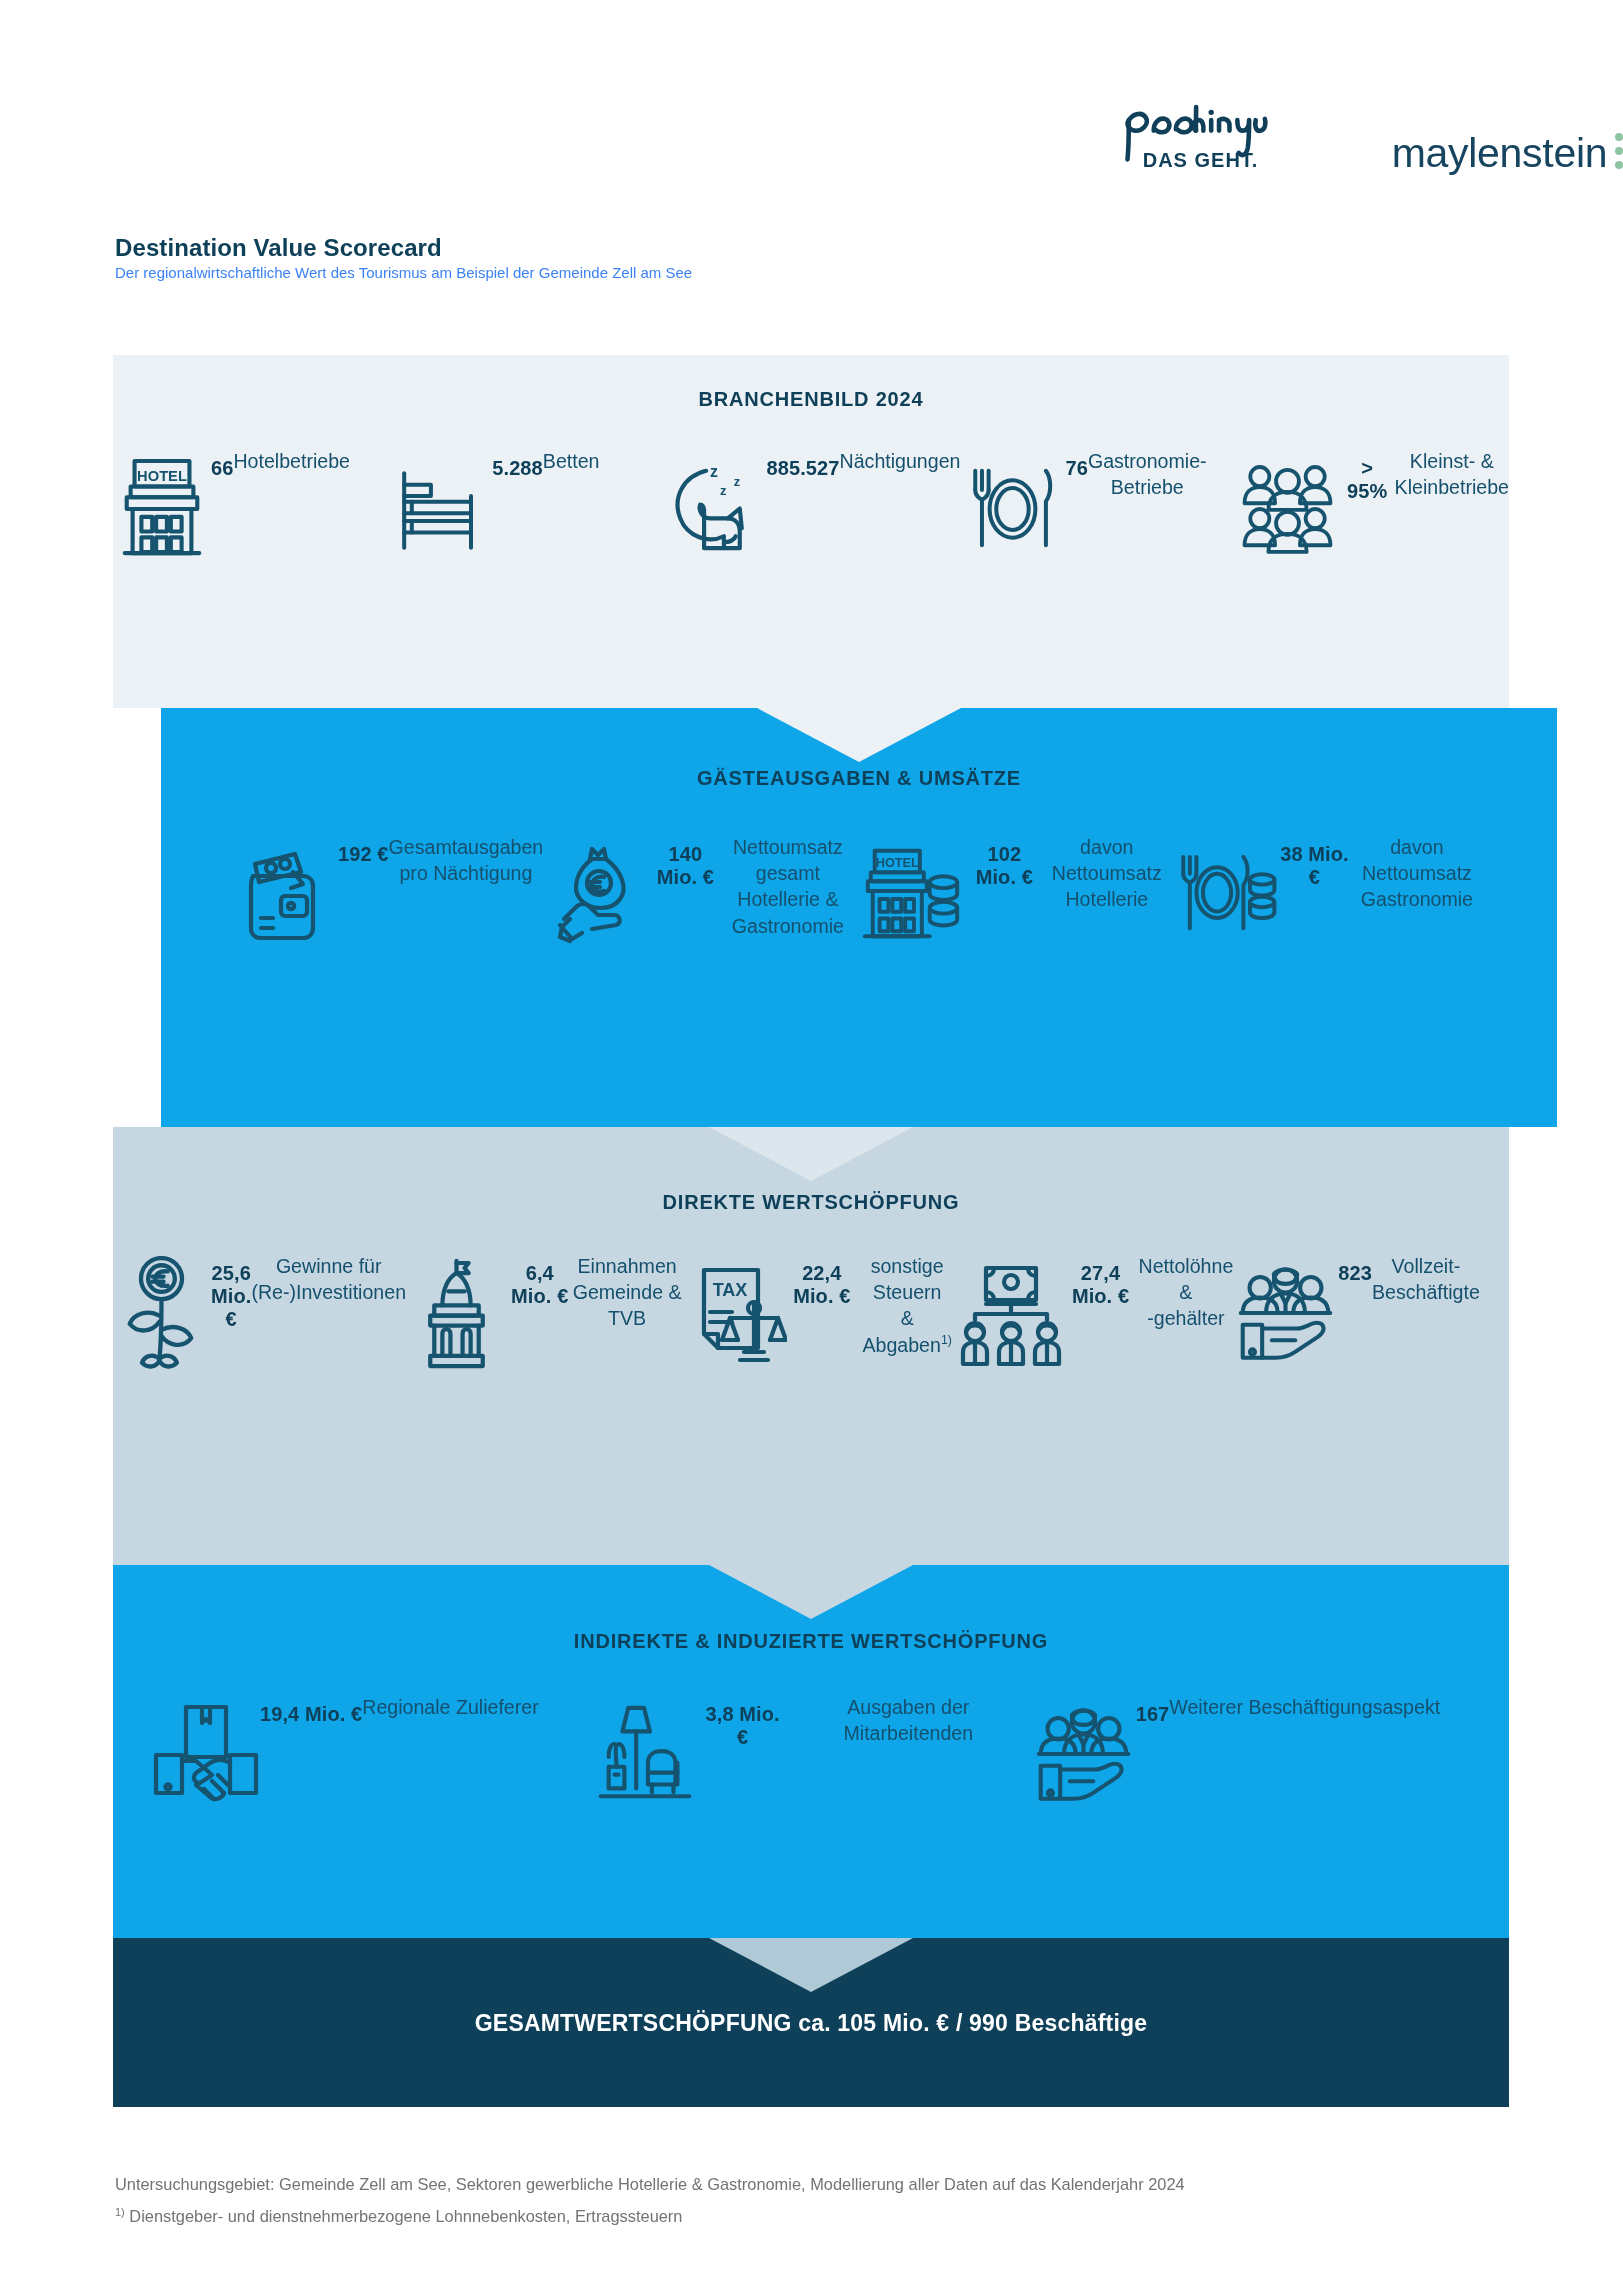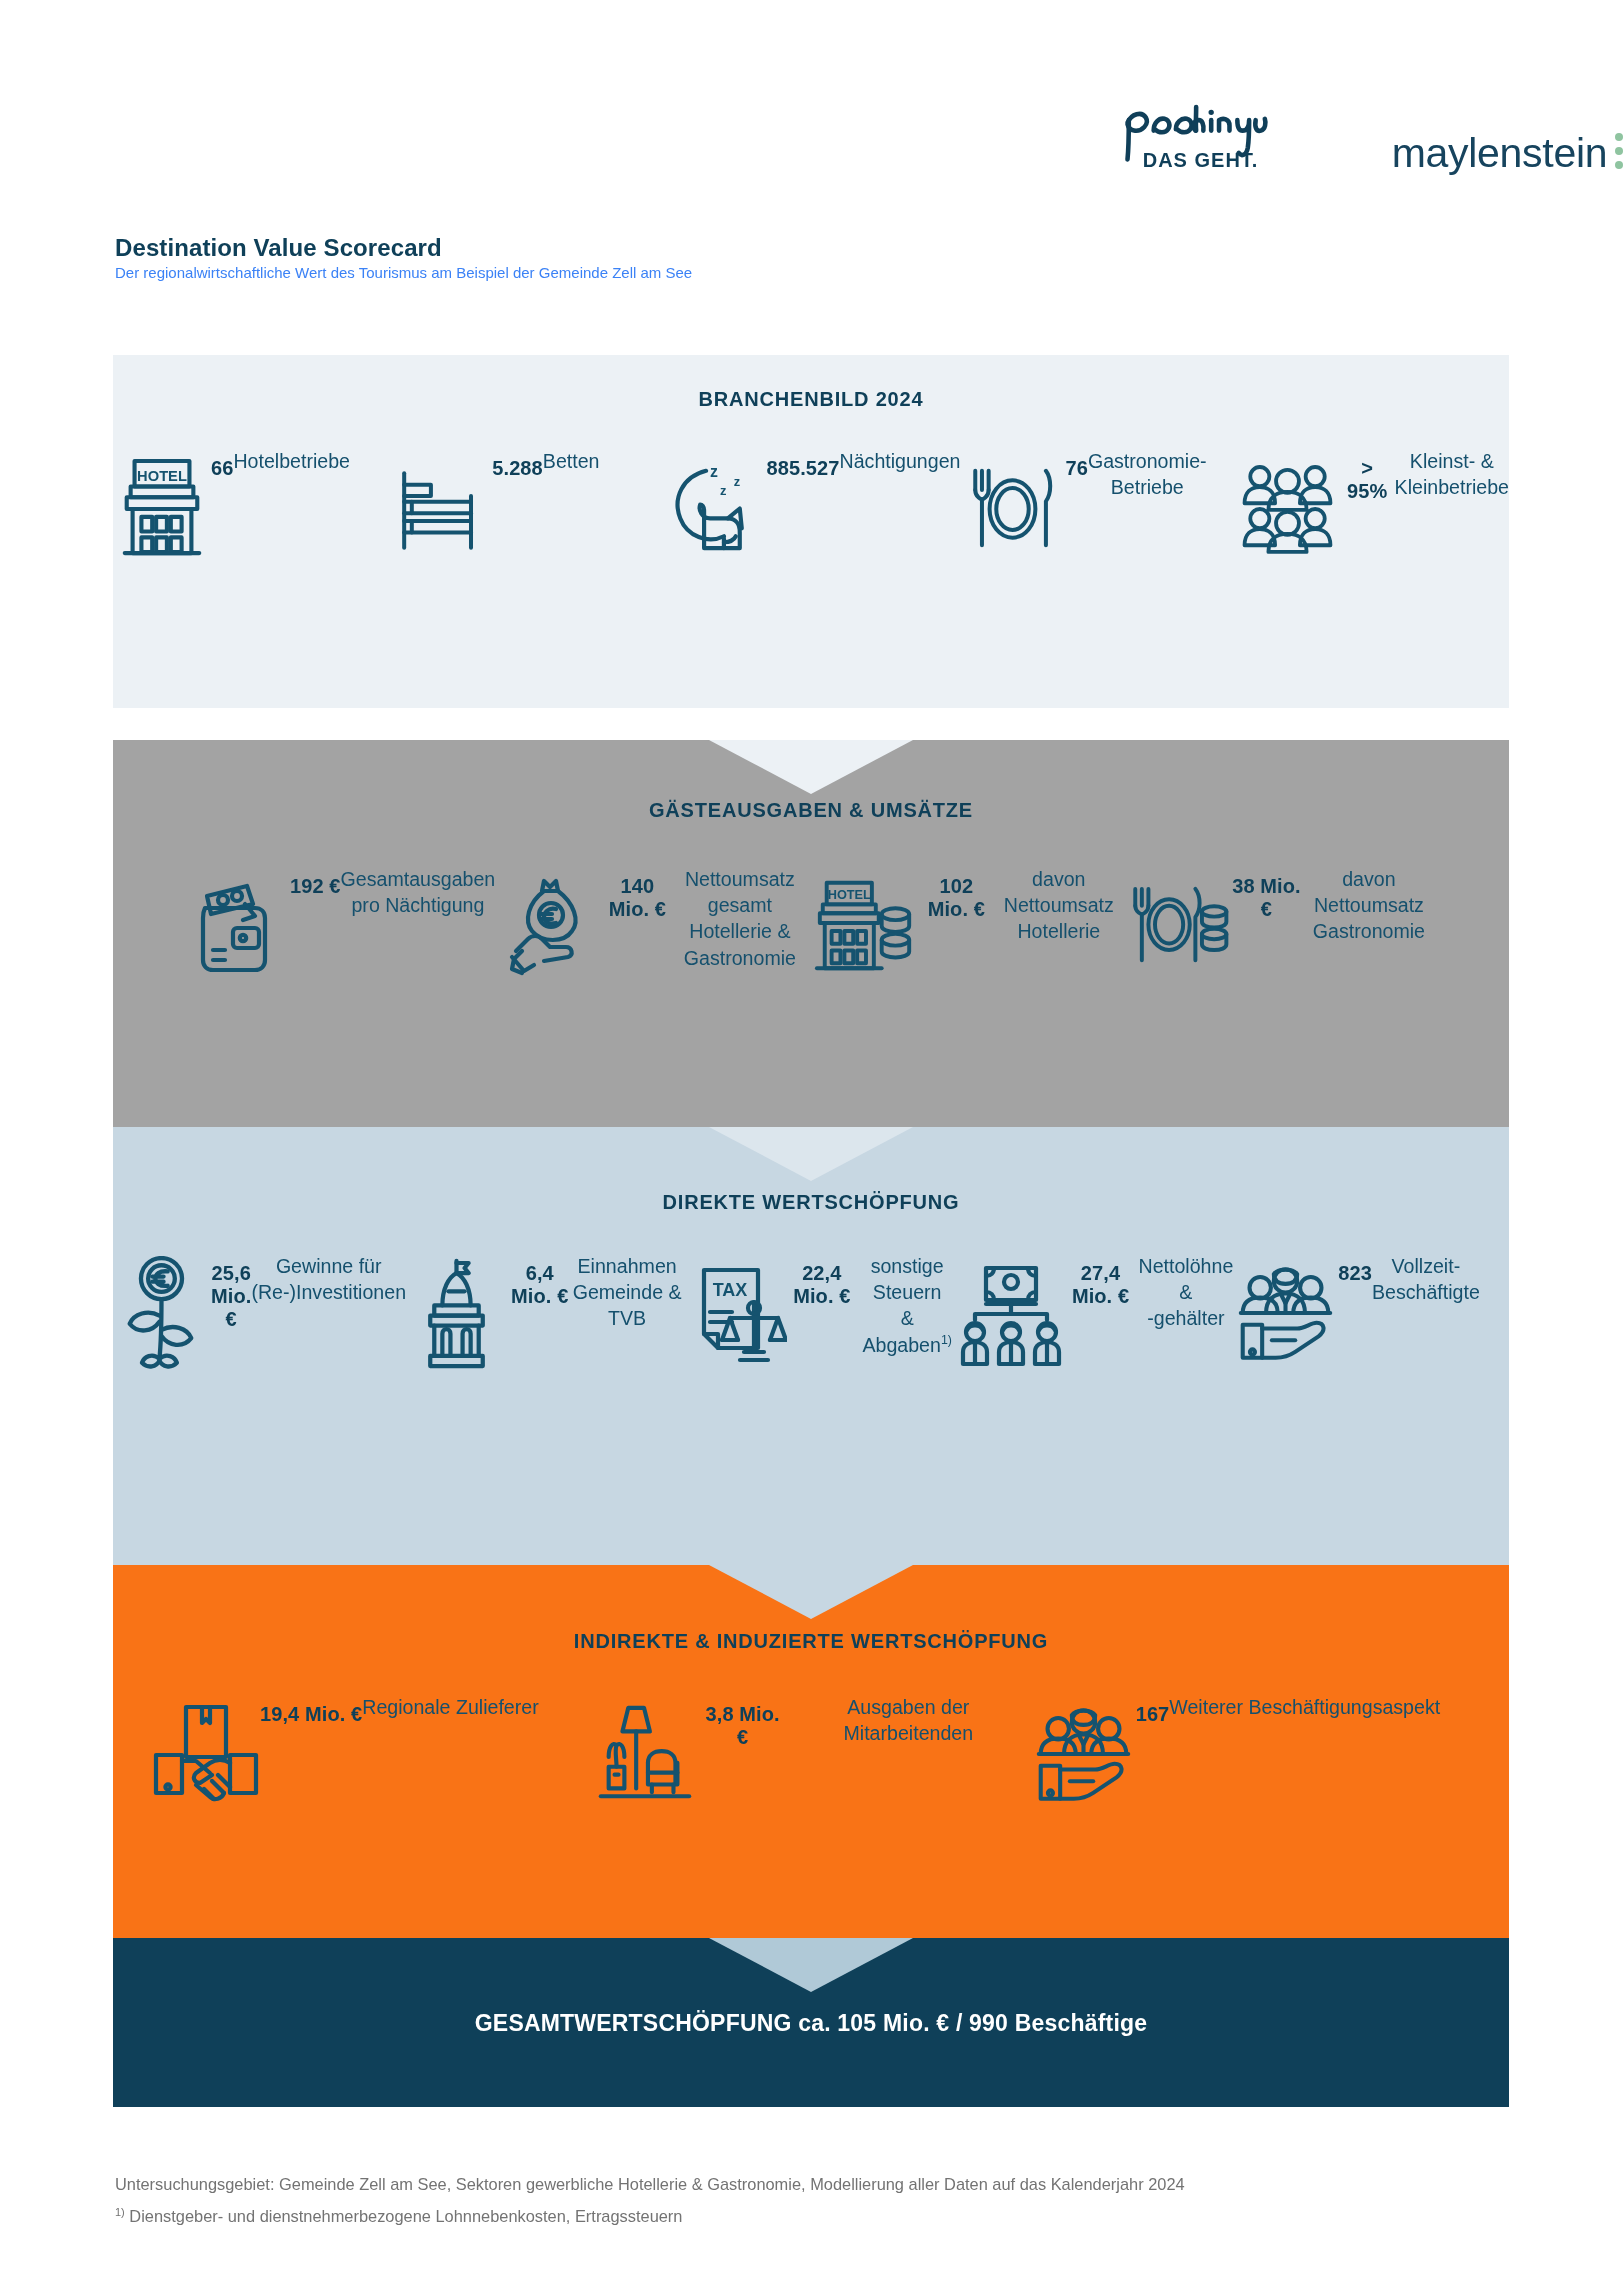--- a/index.html
+++ b/index.html
@@ -56,23 +56,23 @@
   .band-title{
     position:absolute; left:0; right:0; text-align:center;
     font-size:20px; font-weight:700; letter-spacing:0.8px; color:#0f4059;
   }
   .notch{
     position:absolute; left:50%; transform:translateX(-50%);
     width:204px; height:54px; z-index:5;
   }
 
   #band1{top:355px; height:353px; background:#ecf1f5;}
-  #band2{top:740px; height:419px; background:#a3a3a3;}
+  #band2{top:708px; height:419px; background:#0ea5e9;margin-left:48px;}
   #band3{top:1127px; height:438px; background:#c7d7e2;}
-  #band4{top:1565px; height:373px; background:#f97316;}
+  #band4{top:1565px; height:373px; background:#0ea5e9;}
   #band5{top:1938px; height:169px; background:#0f4059;}
 
   
   .cols{position:absolute; left:0; right:0; display:flex;}
   .col{flex:1 1 0; display:flex; align-items:flex-start;}
   .icon-slot{height:137px; display:flex; align-items:center; justify-content:center;}
   .icon-slot svg{display:block;}
   .metric{
     margin-top:17px; font-size:20px; font-weight:700; color:#0f4059; text-align:center;
     letter-spacing:0.1px;

